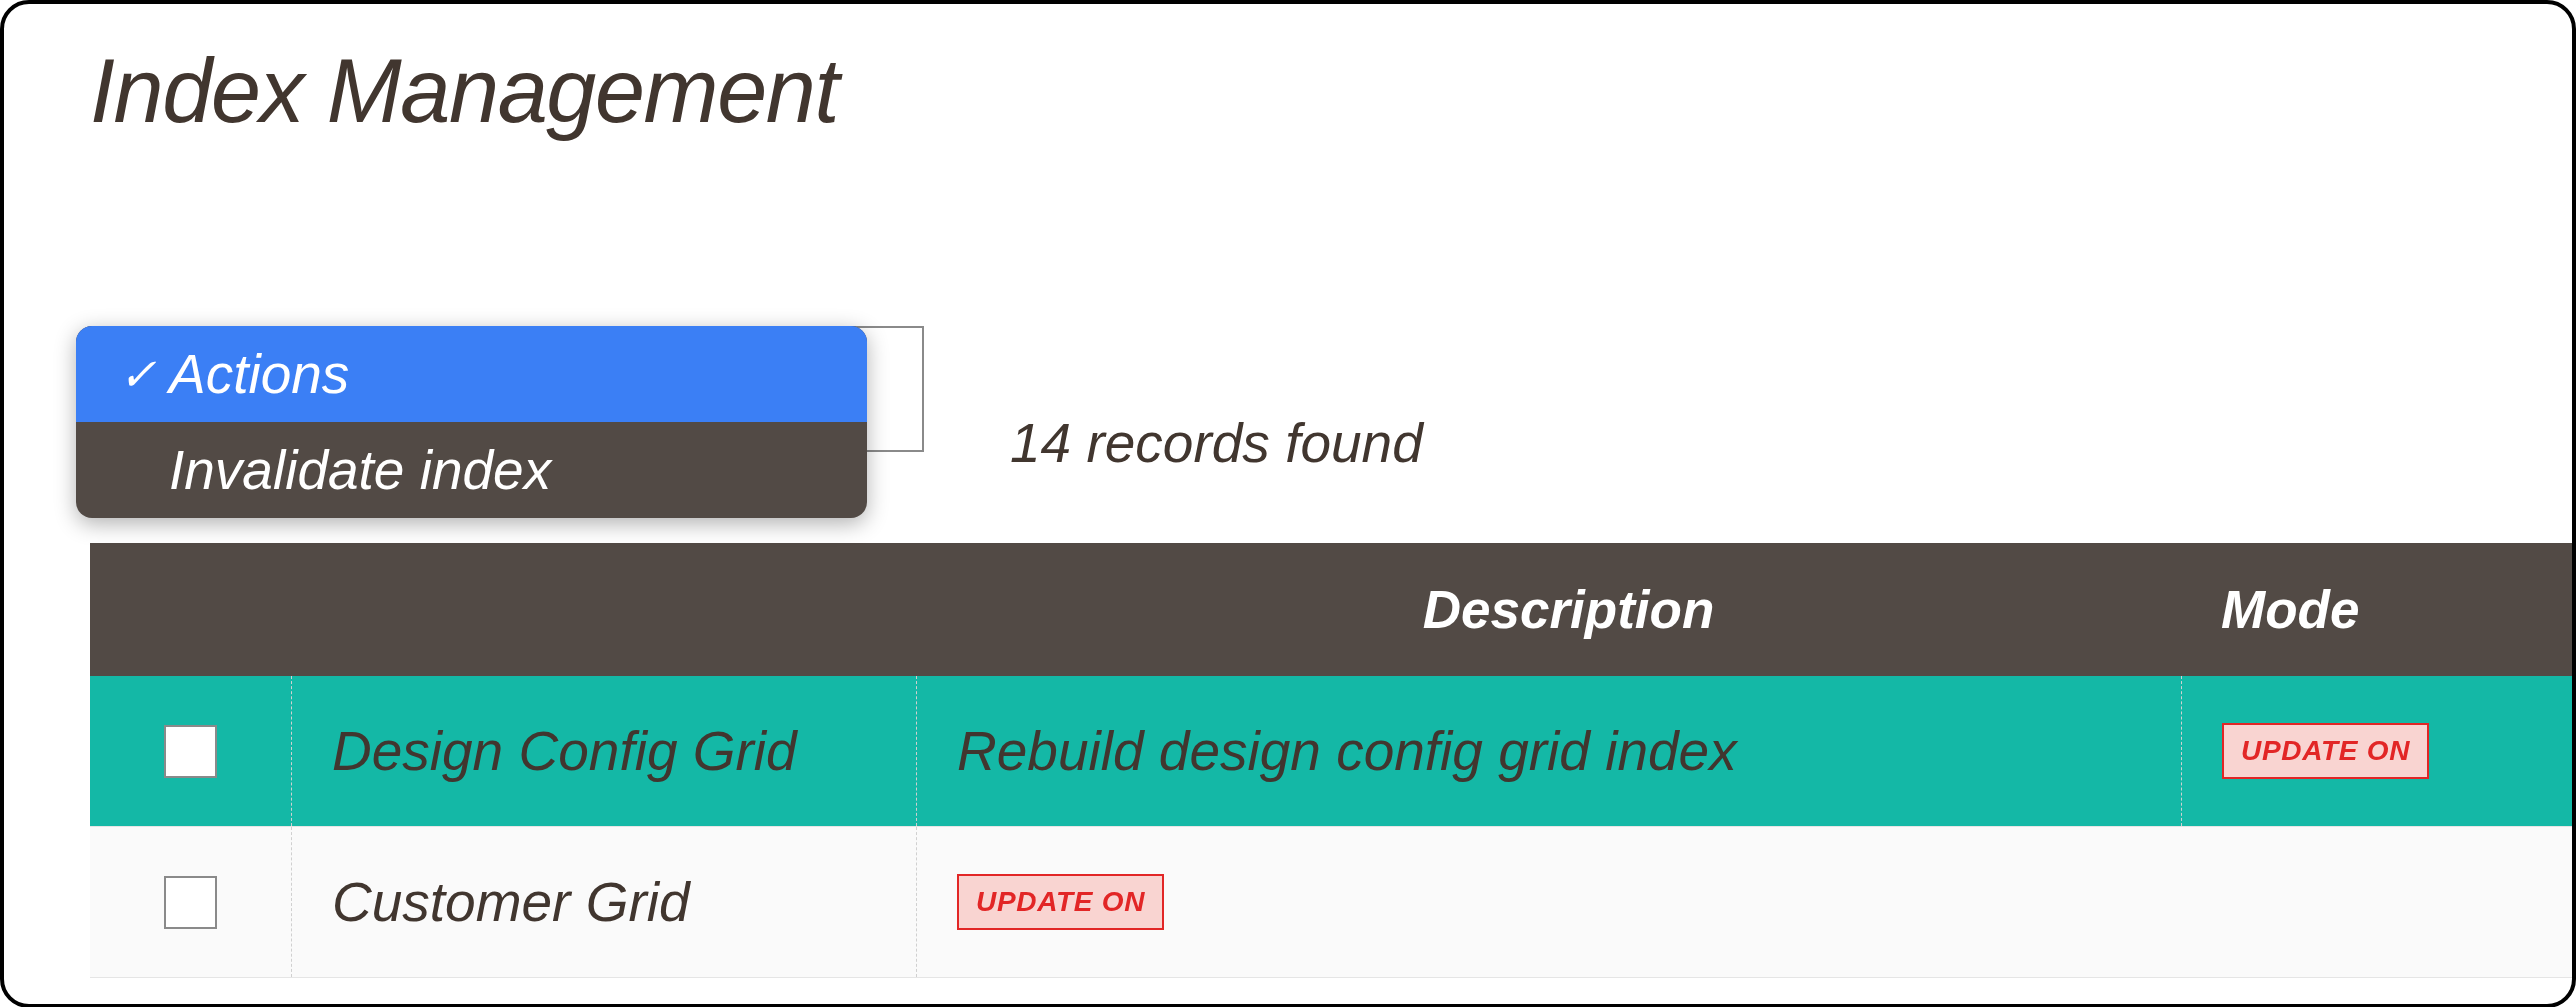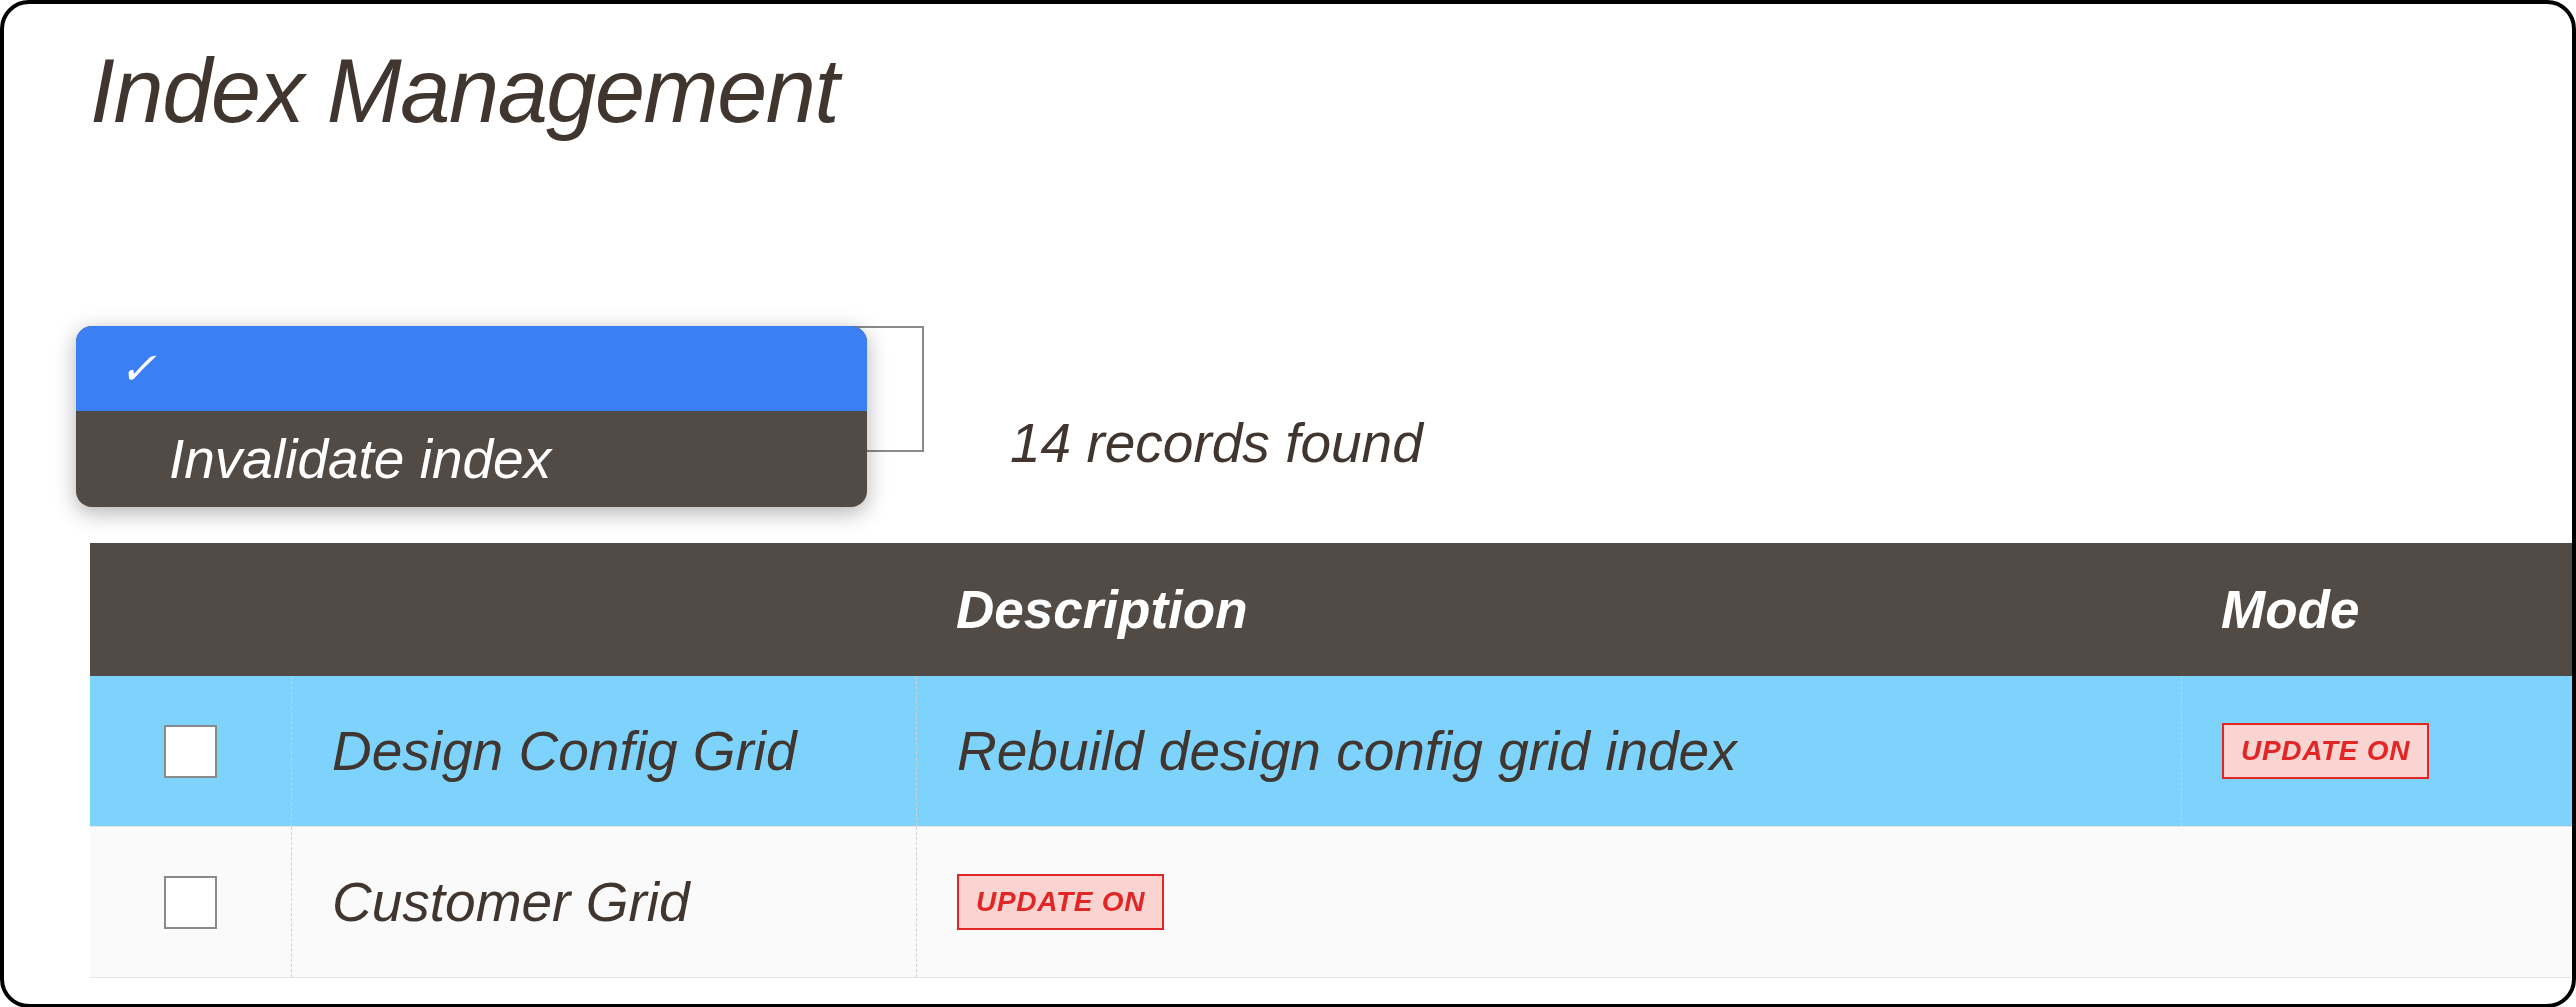--- a/index.html
+++ b/index.html
@@ -104,31 +104,32 @@
       width: 201px;
       flex-shrink: 0;
     }
     .col-indexer {
       width: 625px;
       flex-shrink: 0;
     }
     .col-description {
       width: 1265px;
       flex-shrink: 0;
+      text-align: center;
     }
     .col-mode {
       flex: 1;
       min-width: 288px;
     }
     .table-row {
       display: flex;
       height: 151px;
       align-items: center;
       border-bottom: 1.4px solid #e5e5e5;
-      background: #7dd3fc;
+      background: #14b8a6;
     }
     .table-row:nth-child(odd) {
       background: #fafafa;
     }
     .td {
       font-size: 55px;
       color: #41362f;
       padding-left: 40px;
       border-left: 1.4px dashed #d0d0d0;
       height: 100%;
@@ -166,20 +167,21 @@
 
   <h1 class="page-title">Index Management</h1>
 
   <div class="records-found">14 records found</div>
 
   <div class="select-border"></div>
 
   <div class="dropdown">
     <div class="dropdown-item selected">
       <span class="check">✓</span>
+      <span>Actions</span>
     </div>
     <div class="dropdown-item">
       <span class="check hidden">✓</span>
       <span>Invalidate index</span>
     </div>
   </div>
 
   <div class="table-wrapper">
     <div class="table-header">
       <div class="th col-checkbox"></div>

